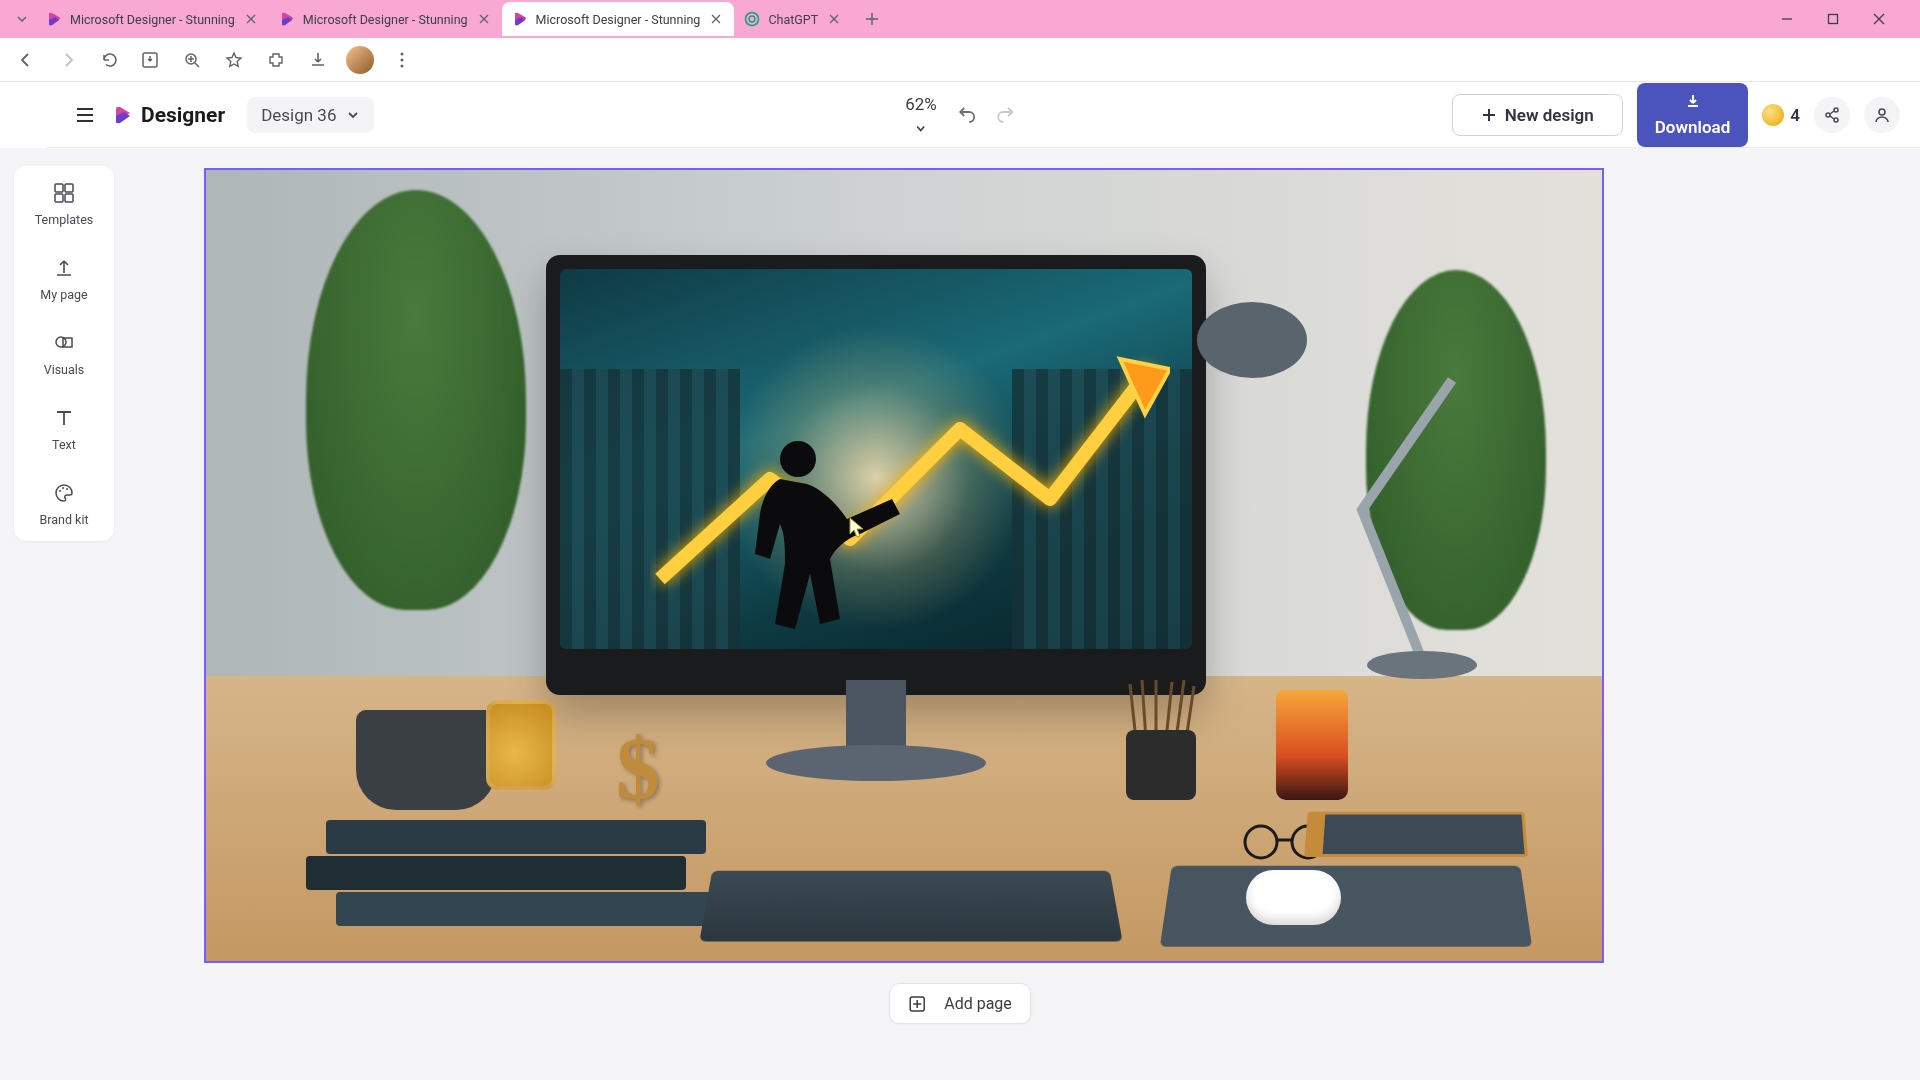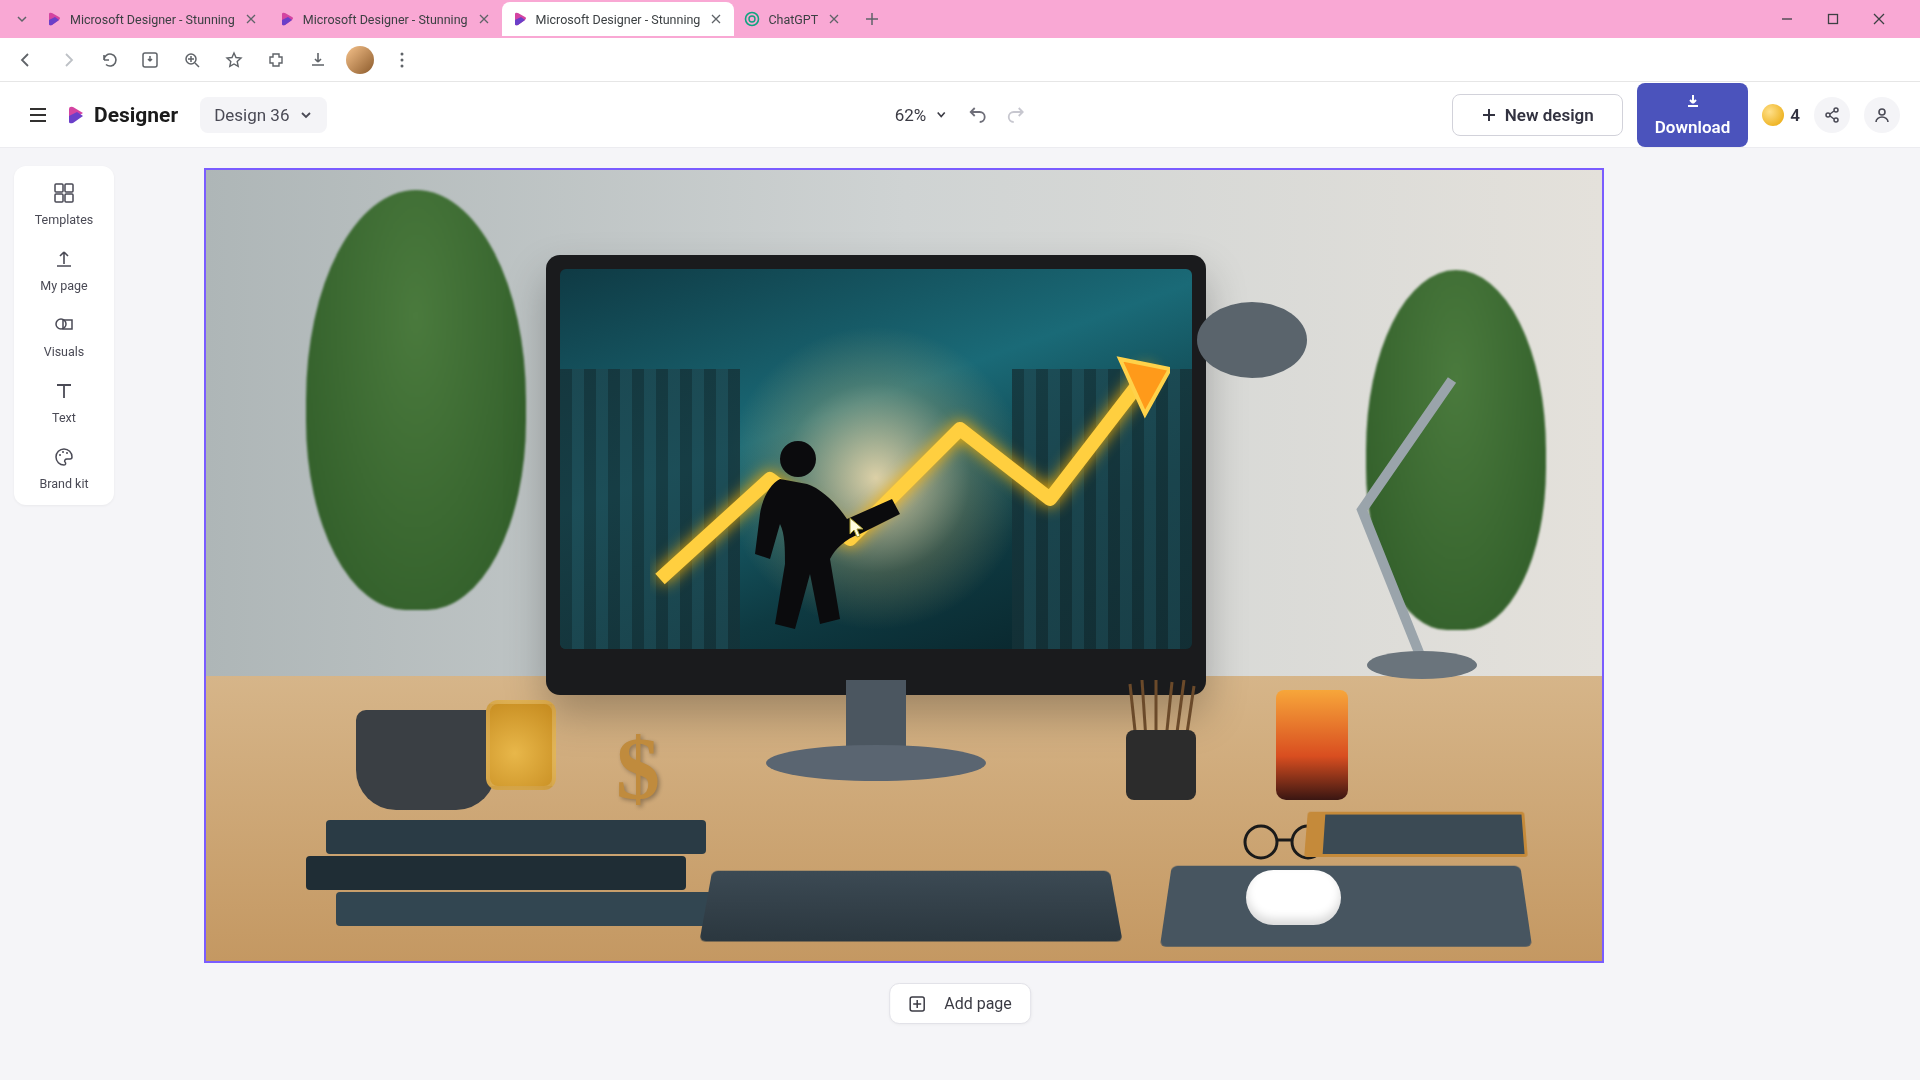--- a/index.html
+++ b/index.html
@@ -21,40 +21,40 @@
     .address-row { display: flex; align-items: center; height: 44px; background: #fff; padding: 0 10px; gap: 10px; border-bottom: 1px solid #e6e6e6; }
     .nav-btn { width: 32px; height: 32px; display: flex; align-items: center; justify-content: center; border-radius: 50%; color: #5f6368; cursor: pointer; }
     .nav-btn.disabled { color: #bdc1c6; }
     .address-bar { flex: 1; display: flex; align-items: center; background: #f1f3f4; border-radius: 20px; height: 34px; padding: 0 14px; gap: 10px; font-size: 14px; color: #3c4043; }
     .address-bar .lock { color: #5f6368; }
     .addr-icons { display: flex; gap: 14px; align-items: center; }
     .addr-icons .ic { width: 28px; height: 28px; display: flex; align-items: center; justify-content: center; color: #5f6368; cursor: pointer; }
     .avatar-circle { width: 28px; height: 28px; border-radius: 50%; background: linear-gradient(135deg,#f6c28b,#8b5a2b); }
 
     
-    .app-header { display: flex; align-items: center; height: 66px; padding: 0 20px; background: #fff; border-bottom: 1px solid #ececf0; }
+    .app-header { display: flex; align-items: center; height: 66px; padding: 0 20px; background: #fff; border-bottom: 1px solid #ececf0; margin-left: 47px; }
     .hamburger { width: 36px; height: 36px; display: flex; align-items: center; justify-content: center; cursor: pointer; color: #323130; }
     .logo-area { display: flex; align-items: center; gap: 8px; margin-left: 10px; }
     .logo-shape { width: 20px; height: 20px; }
     .logo-text { font-weight: 700; font-size: 21px; color: #1b1b1b; }
     .design-dd { display: flex; align-items: center; gap: 10px; background: #f4f4f7; border-radius: 8px; padding: 8px 14px; margin-left: 22px; cursor: pointer; font-size: 17px; color: #4a4a55; }
     .center-controls { position: absolute; left: 50%; transform: translateX(-50%); display: flex; align-items: center; gap: 20px; }
-    .zoom-dd { display: flex; align-items: center; gap: 8px; font-size: 17px; color: #3b3b44; cursor: pointer; }
+    .zoom-dd { display: flex; align-items: center; gap: 8px; font-size: 17px; color: #3b3b44; cursor: pointer; flex-direction: column; }
     .undo-redo { display: flex; gap: 18px; color: #6e6e78; }
     .undo-redo .redo { color: #c7c7cf; }
     .header-right { margin-left: auto; display: flex; align-items: center; gap: 14px; }
     .btn-outline { display: flex; align-items: center; gap: 8px; border: 1.5px solid #d2d2da; border-radius: 8px; padding: 10px 28px; font-size: 17px; font-weight: 600; color: #323240; cursor: pointer; background: #fff; }
     .btn-primary { display: flex; align-items: center; gap: 8px; background: #4b53bc; color: #fff; border-radius: 8px; padding: 10px 18px; font-size: 17px; font-weight: 600; cursor: pointer; flex-direction: column; }
     .coin-badge { display: flex; align-items: center; gap: 6px; font-size: 17px; font-weight: 600; color: #323240; cursor: pointer; }
     .coin { width: 22px; height: 22px; border-radius: 50%; background: radial-gradient(circle at 35% 35%, #ffe08a, #e8a400); }
     .share-btn, .acct-btn { width: 36px; height: 36px; border-radius: 50%; display: flex; align-items: center; justify-content: center; background: #f4f4f7; color: #4a4a55; cursor: pointer; }
 
     
     .workspace { display: flex; height: calc(1080px - 38px - 44px - 66px); background: #f5f5f8; position: relative; }
-    .side-rail { width: 100px; background: #fff; border-radius: 12px; margin: 18px 0 0 14px; padding: 14px 0; box-shadow: 0 1px 3px rgba(0,0,0,0.05); display: flex; flex-direction: column; align-items: center; gap: 19px; align-self: flex-start; }
+    .side-rail { width: 100px; background: #fff; border-radius: 12px; margin: 18px 0 0 14px; padding: 14px 0; box-shadow: 0 1px 3px rgba(0,0,0,0.05); display: flex; flex-direction: column; align-items: center; gap: 28px; align-self: flex-start; }
     .rail-item { display: flex; flex-direction: column; align-items: center; gap: 6px; cursor: pointer; color: #4a4a55; font-size: 12.5px; }
     .rail-item .ricon { width: 26px; height: 26px; display: flex; align-items: center; justify-content: center; }
 
     .canvas-wrap { flex: 1; display: flex; flex-direction: column; align-items: flex-start; padding: 20px 0 0 90px; }
     .canvas { width: 1400px; height: 795px; border: 2px solid #7a5cff; background: linear-gradient(180deg,#b8c0c2 0%, #c7cbcb 35%, #d4b897 62%, #c9a670 80%); position: relative; overflow: hidden; }
 
     
     .wall { position: absolute; inset: 0 0 35% 0; background: linear-gradient(90deg,#aeb6b7,#cfd3d3,#e4e1db); }
     .desk { position: absolute; left:0; right:0; bottom:0; height: 36%; background: linear-gradient(180deg,#d6b589,#c49862); }
     .plant { position: absolute; width: 300px; height: 560px; }

